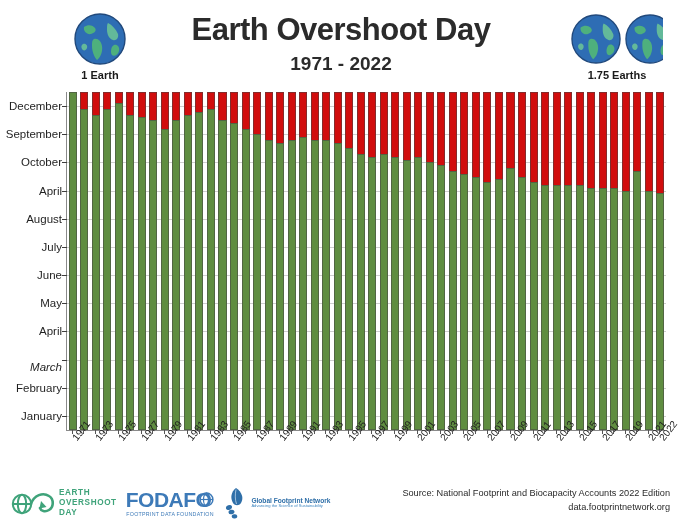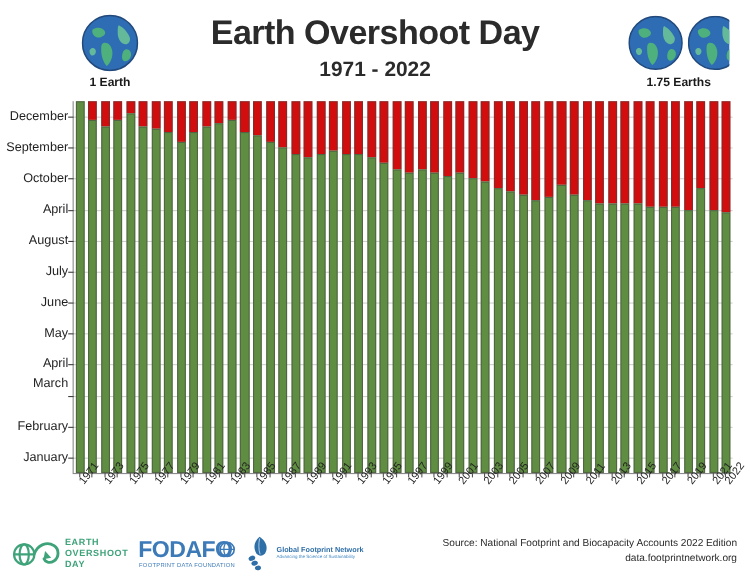--- a/index.html
+++ b/index.html
@@ -137,21 +137,21 @@
           </svg>
         </span>
       </div>
       <div class="earth-cap">1.75 Earths</div>
     </div>
   </div>
 
   <div class="ylabels" id="ylabels">
       <div class="ylabel" style="top: 323.9px;">January</div>
       <div class="ylabel" style="top: 295.8px;">February</div>
-      <div class="ylabel" style="top: 257px;">March</div>
+      <div class="ylabel" style="top: 275px; font-style: italic;">March</div>
       <div class="ylabel" style="top: 239.4px;">April</div>
       <div class="ylabel" style="top: 211.3px;">May</div>
       <div class="ylabel" style="top: 183.1px;">June</div>
       <div class="ylabel" style="top: 154.9px;">July</div>
       <div class="ylabel" style="top: 126.8px;">August</div>
       <div class="ylabel" style="top: 98.6px;">April</div>
       <div class="ylabel" style="top: 70.4px; text-align: right;">October</div>
       <div class="ylabel" style="top: 42.3px;">September</div>
       <div class="ylabel" style="top: 14.1px;">December</div>
     </div>

